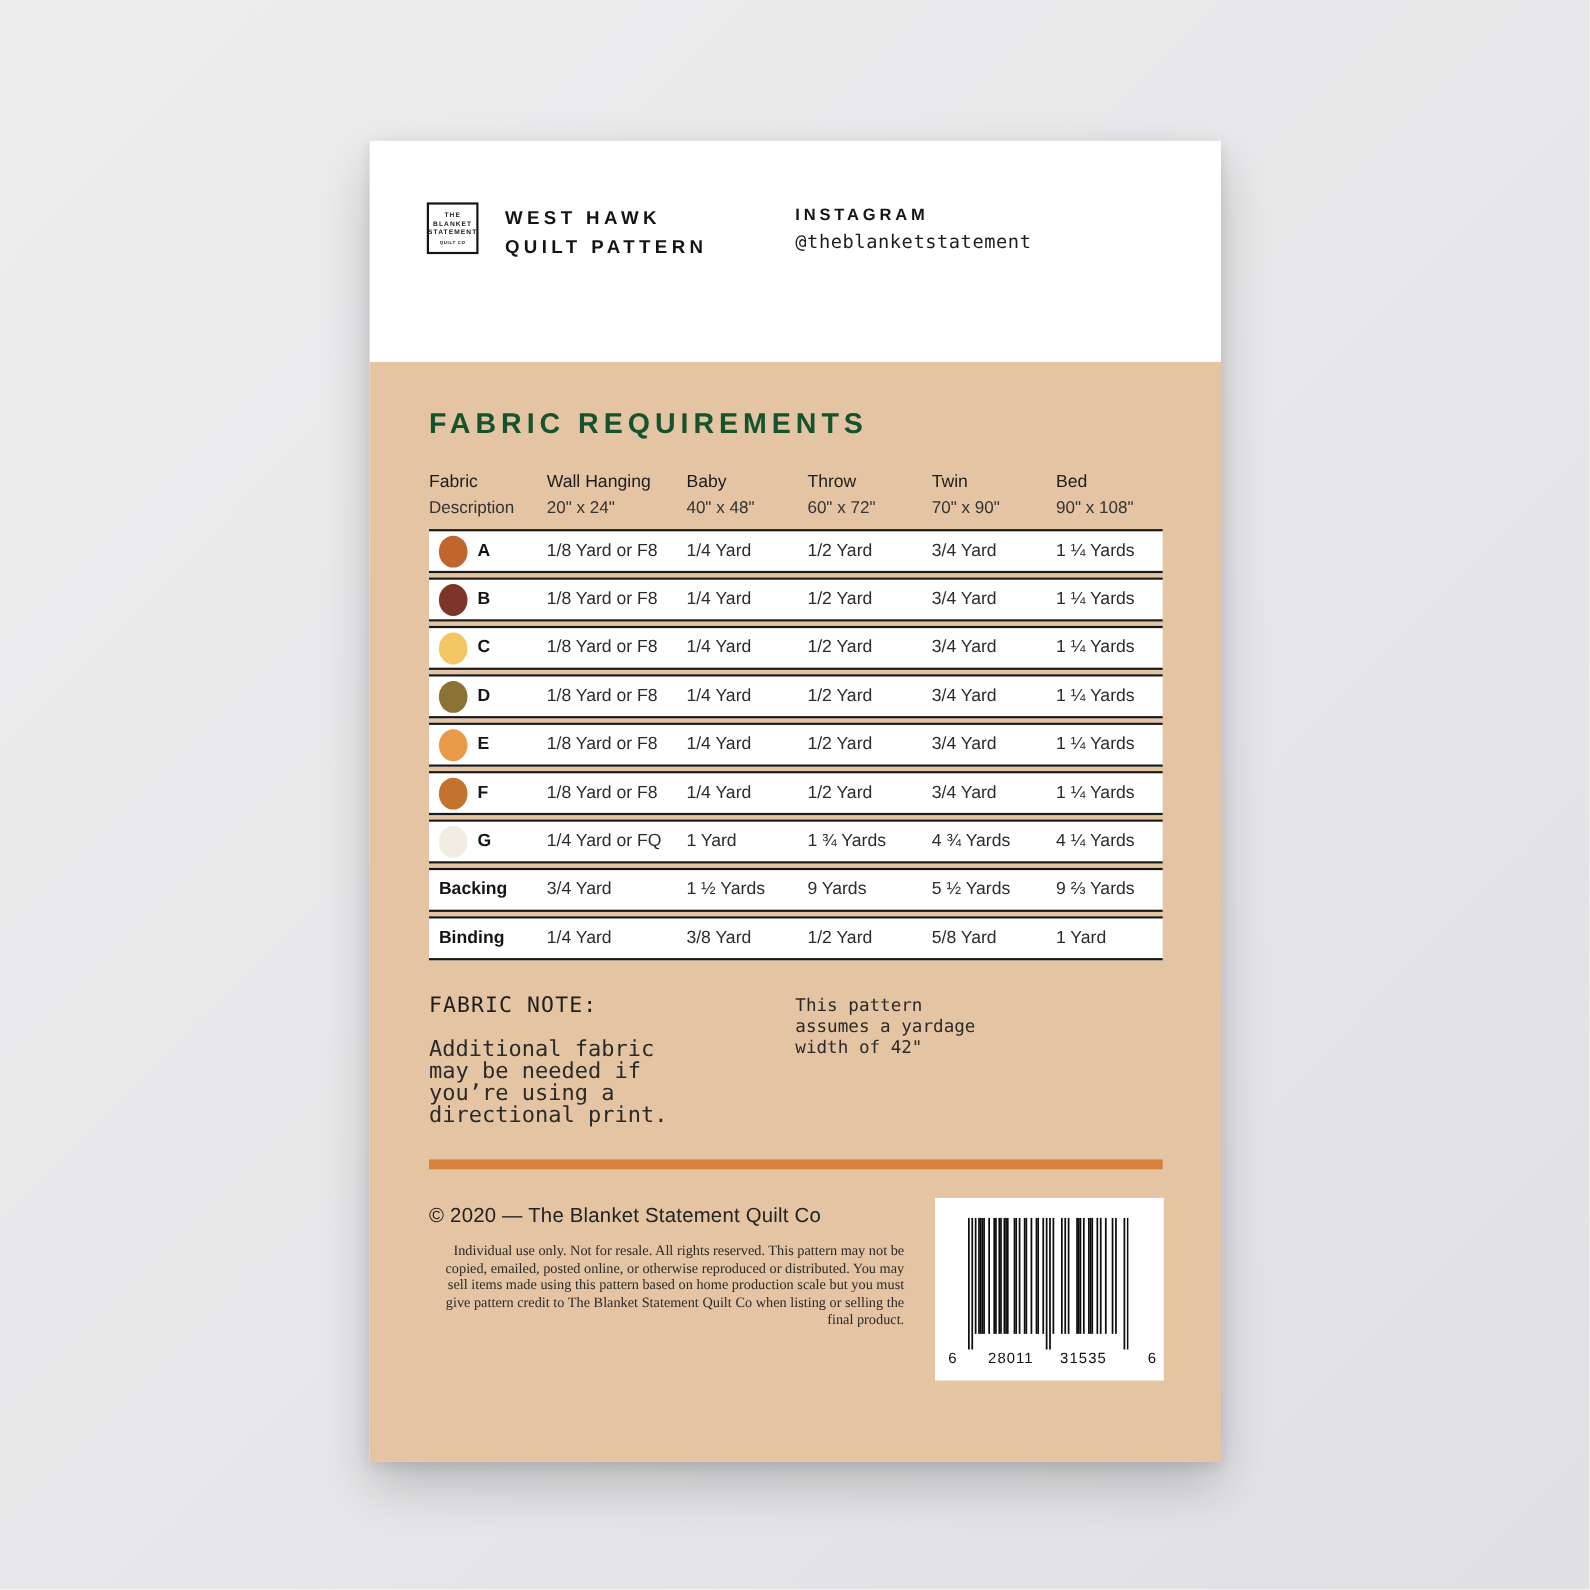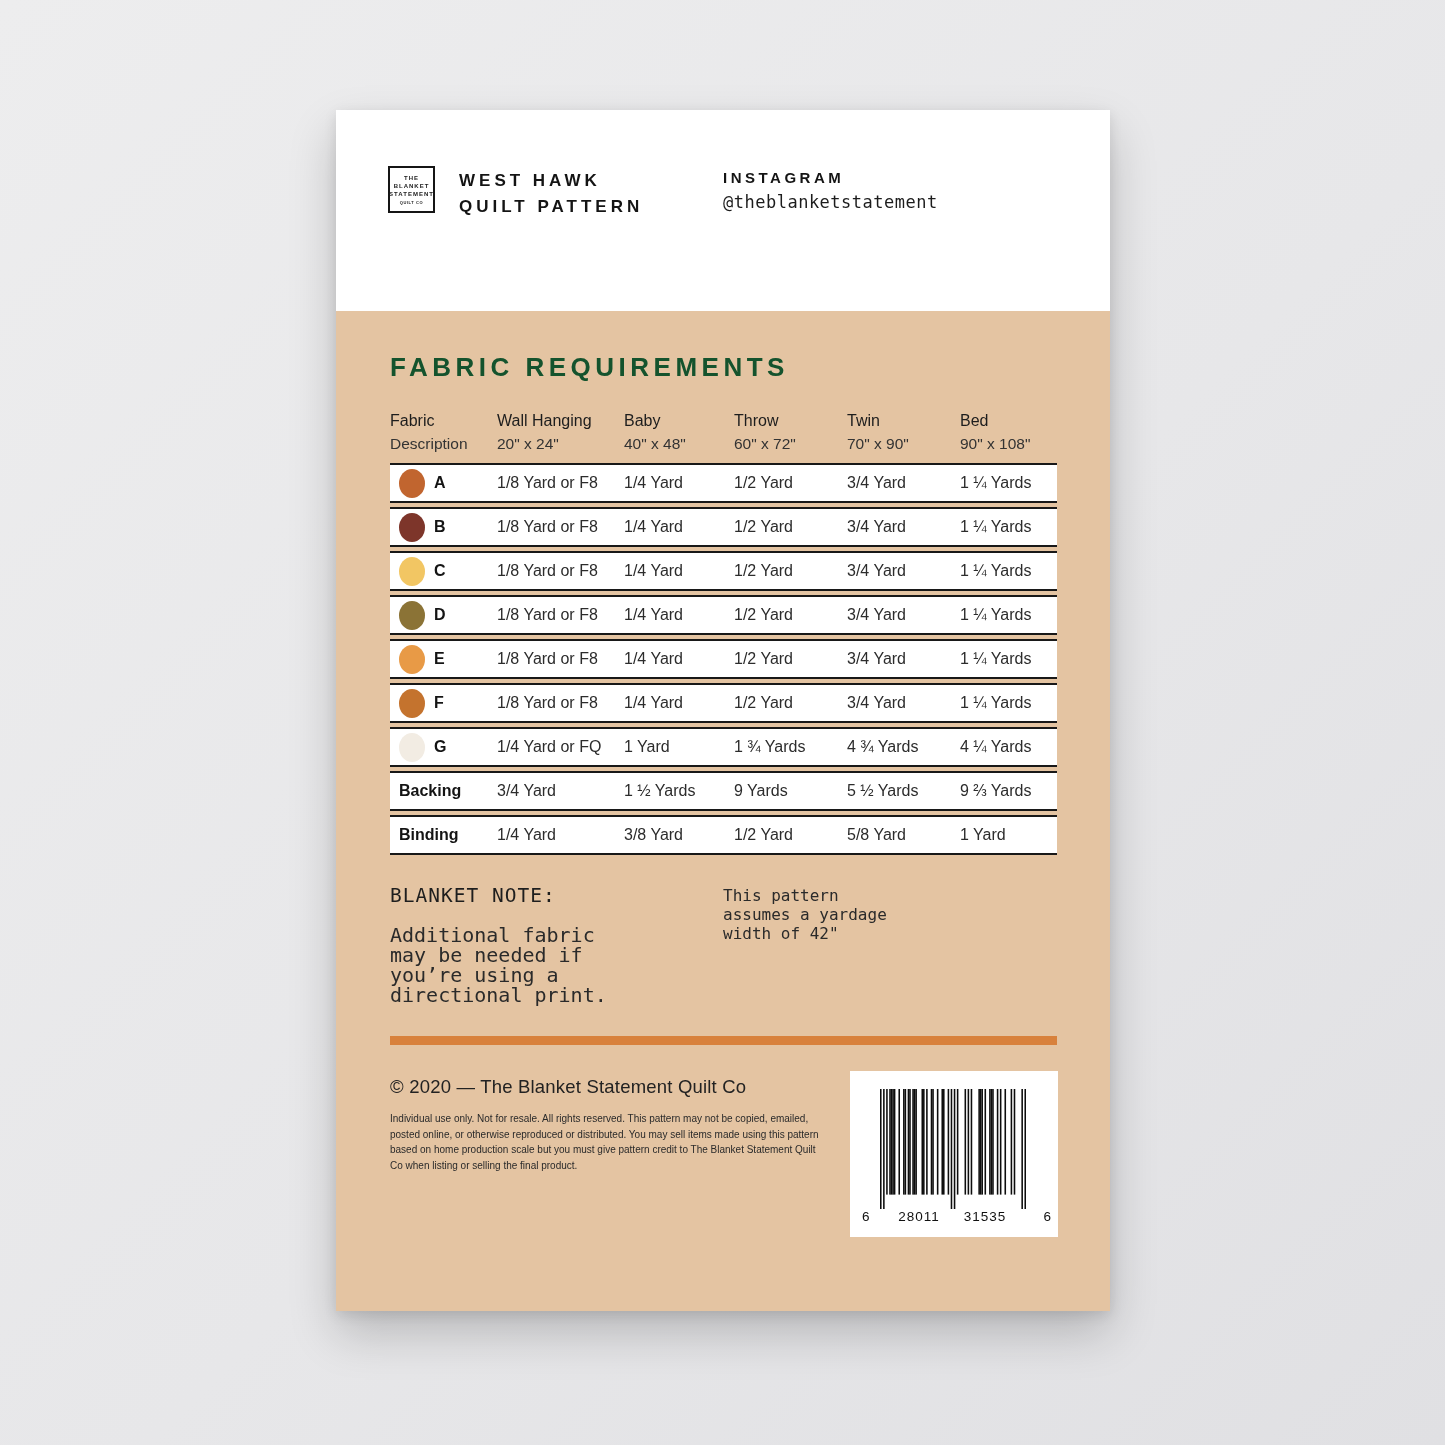--- a/index.html
+++ b/index.html
@@ -3,21 +3,21 @@
 <meta charset="utf-8">
 <style>
   * { margin:0; padding:0; box-sizing:border-box; }
   html,body { width:1445px; height:1445px; }
   body {
     font-family:"Liberation Sans", sans-serif;
     background:linear-gradient(135deg,#ededee 0%,#e7e7e9 55%,#e0e0e3 100%);
     position:relative; overflow:hidden;
   }
   .card {
-    position:absolute; left:336px; top:110px; width:774px; height:1201px;
+    position:absolute; left:336px; top:128px; width:774px; height:1201px;
     background:#ffffff;
     box-shadow:0 22px 45px rgba(0,0,0,0.20), 0 4px 12px rgba(0,0,0,0.10);
   }
   .tan-bg { position:absolute; left:0; top:201px; right:0; bottom:0; background:#e4c4a2; }
 
   
   .logo-box {
     position:absolute; left:52px; top:56px; width:47px; height:47px;
     border:2px solid #151515; background:#fff;
     display:flex; flex-direction:column; align-items:center; justify-content:center;
@@ -64,21 +64,21 @@
   .note-right { position:absolute; left:333px; top:2px; width:172px; font-size:16px; line-height:19px; }
 
   
   .divider { position:absolute; left:54px; top:926px; width:667px; height:9px; background:#d8813c; }
   .copyright {
     position:absolute; left:54px; top:966px;
     font-family:Liberation Sans, sans-serif; font-size:18.5px; color:#222; letter-spacing:0.2px;
   }
   .legal {
     position:absolute; left:54px; top:1001px; width:432px;
-    font-family:Liberation Sans, sans-serif; font-size:10px; line-height:15.7px; color:#2a2a2a;
+    font-family:Liberation Serif, serif; font-size:13px; line-height:15.7px; color:#2a2a2a;text-align:right;
   }
   .barcode-box {
     position:absolute; left:514px; top:961px; width:208px; height:166px; background:#ffffff;
   }
   .barcode-bars { position:absolute; left:30px; top:18px; }
   .bdigit {
     position:absolute; bottom:13px; font-size:13.5px; color:#111;
     font-family:"Liberation Sans", sans-serif;
   }
   .bd-left  { left:12px; }
@@ -236,21 +236,21 @@
             <div class="tcell">1/4 Yard</div>
             <div class="tcell">3/8 Yard</div>
             <div class="tcell">1/2 Yard</div>
             <div class="tcell">5/8 Yard</div>
             <div class="tcell">1 Yard</div>
           </div>
         </div>
     </div>
 
     <div class="notes">
-      <div class="note-heading">BLANKET NOTE:</div>
+      <div class="note-heading">FABRIC NOTE:</div>
       <div class="note-body">Additional fabric may be needed if you’re using a directional print.</div>
       <div class="note-right">This pattern assumes a yardage width of 42"</div>
     </div>
 
     <div class="divider"></div>
     <div class="copyright">© 2020 — The Blanket Statement Quilt Co</div>
     <div class="legal">Individual use only. Not for resale. All rights reserved. This pattern may not be copied, emailed, posted online, or otherwise reproduced or distributed. You may sell items made using this pattern based on home production scale but you must give pattern credit to The Blanket Statement Quilt Co when listing or selling the final product.</div>
 
     <div class="barcode-box">
       <div class="barcode-bars"><svg width="146" height="120" viewBox="0 0 95 75" preserveAspectRatio="none">

